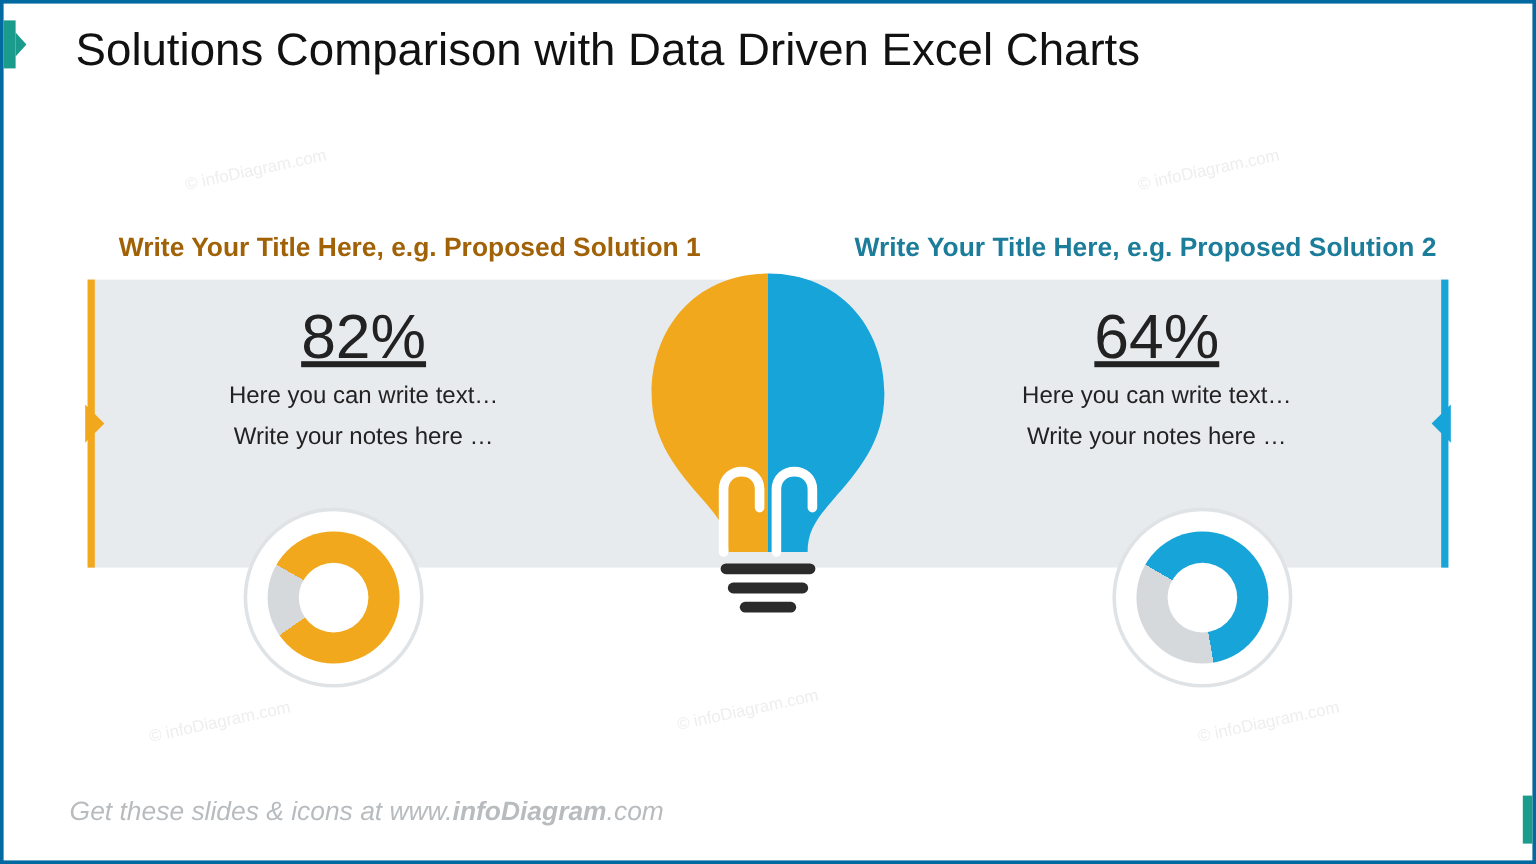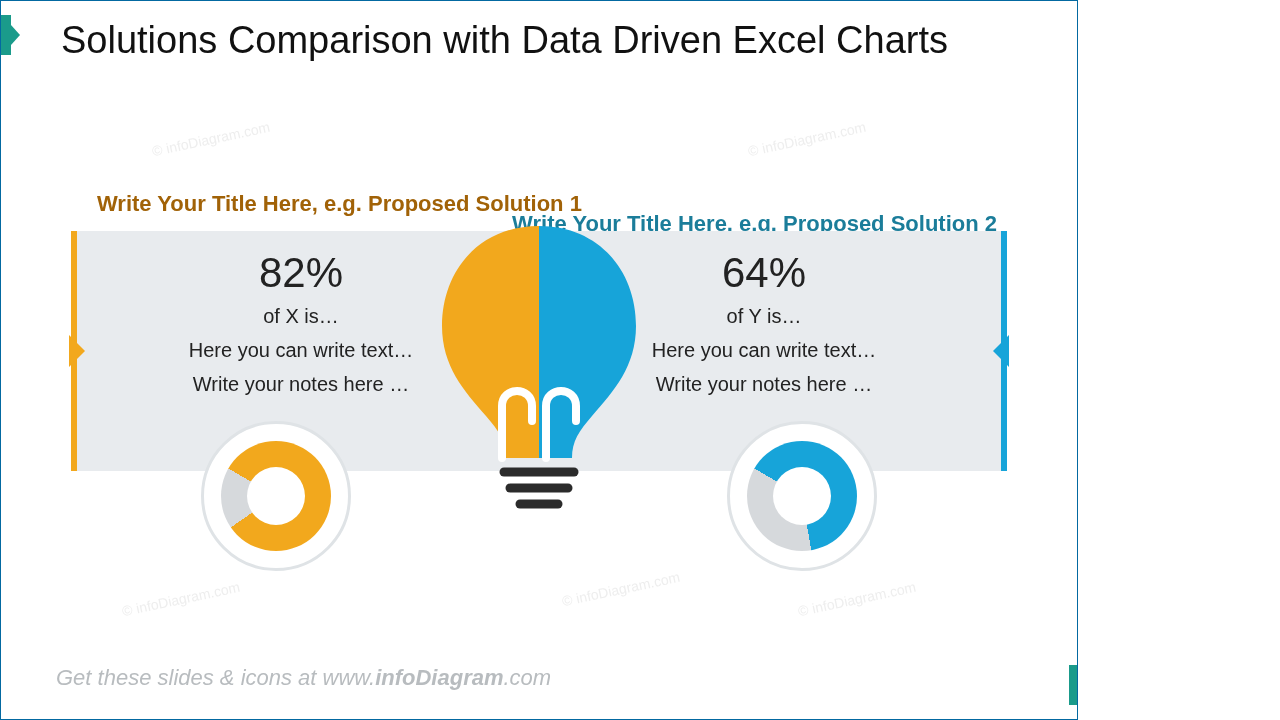--- a/index.html
+++ b/index.html
@@ -1,35 +1,35 @@
 <!DOCTYPE html>
 <html><head>
 <meta charset="utf-8">
 <style>
   * { box-sizing: border-box; margin: 0; padding: 0; }
   html, body { width: 1280px; height: 720px; font-family: "Segoe UI", "Calibri Light", "Helvetica Neue", Arial, sans-serif; background:#fff; overflow:hidden; }
-  .slide { position: relative; width:1078px; height:720px; border:1px solid #0369a1; }
+  .slide { position: relative; width:1280px; height:720px; border:3px solid #0369a1; }
   
   .left-accent { position:absolute; left:0; top:14px; width:10px; height:40px; background:#1a9b8b; }
   .left-accent::after{ content:""; position:absolute; right:-9px; top:50%; transform:translateY(-50%); border-top:10px solid transparent; border-bottom:10px solid transparent; border-left:9px solid #1a9b8b;}
   .right-accent-bottom { position:absolute; right:0; bottom:14px; width:8px; height:40px; background:#1a9b8b; }
   .title { position:absolute; left:60px; top:18px; font-size:38px; font-weight:300; color:#111; }
   .sol-title { position:absolute; top:190px; font-size:22px; font-weight:700; }
   .sol1 { left:96px; color:#a16207; }
-  .sol2 { right:80px; text-align:left; color:#1b7d9a;margin-top:20px; }
+  .sol2 { right:80px; text-align:left; color:#1b7d9a; }
   
   .band { position:absolute; left:70px; right:70px; top:230px; height:240px; background:#e8ebee; }
   .band-edge-l { position:absolute; left:0; top:0; bottom:0; width:6px; background:#f2a81d; }
   .band-edge-r { position:absolute; right:0; top:0; bottom:0; width:6px; background:#17a4d9; }
   .band-arrow-l { position:absolute; left:-2px; top:50%; transform:translateY(-50%); width:0;height:0; border-top:16px solid transparent; border-bottom:16px solid transparent; border-left:16px solid #f2a81d; }
   .band-arrow-r { position:absolute; right:-2px; top:50%; transform:translateY(-50%); width:0;height:0; border-top:16px solid transparent; border-bottom:16px solid transparent; border-right:16px solid #17a4d9; }
   .col { position:absolute; top:18px; width:380px; text-align:center; color:#222;}
   .col.left { left:40px; }
   .col.right { right:53px; }
-  .pct { font-size:42px; font-weight:400; }
+  .pct { font-size:52px; font-weight:400;text-decoration:underline; }
   .sub { font-size:20px; line-height:1.5; margin-top:4px; }
   
   .bulb { position:absolute; left:50%; top:215px; transform:translateX(-50%); width:230px; height:300px; }
   
   .donut-wrap { position:absolute; width:150px; height:150px; top:420px; background:#fff; border-radius:50%; border:3px solid #dfe3e6; display:flex; align-items:center; justify-content:center;}
   .donut-wrap.left{ left:200px; }
   .donut-wrap.right{ right:200px; }
   .donut { width:110px; height:110px; border-radius:50%; position:relative; }
   .donut::after{ content:""; position:absolute; inset:26px; background:#fff; border-radius:50%; }
   .footer { position:absolute; left:55px; bottom:28px; color:#b8bcbf; font-size:22px; font-style:italic; font-weight:300;}
@@ -49,27 +49,25 @@
   <div class="sol-title sol2">Write Your Title Here, e.g. Proposed Solution 2</div>
 
   <div class="band">
     <div class="band-edge-l"></div>
     <div class="band-edge-r"></div>
     <div class="band-arrow-l"></div>
     <div class="band-arrow-r"></div>
 
     <div class="col left">
       <div class="pct">82%</div>
-      <div class="sub">of X is…</div>
       <div class="sub">Here you can write text…</div>
       <div class="sub">Write your notes here …</div>
     </div>
     <div class="col right">
       <div class="pct">64%</div>
-      <div class="sub">of Y is…</div>
       <div class="sub">Here you can write text…</div>
       <div class="sub">Write your notes here …</div>
     </div>
   </div>
 
   <svg class="bulb" viewBox="0 0 230 300">
     <defs>
         <clipPath id="lh">
           <rect x="0" y="0" width="115" height="300"></rect>
         </clipPath>

